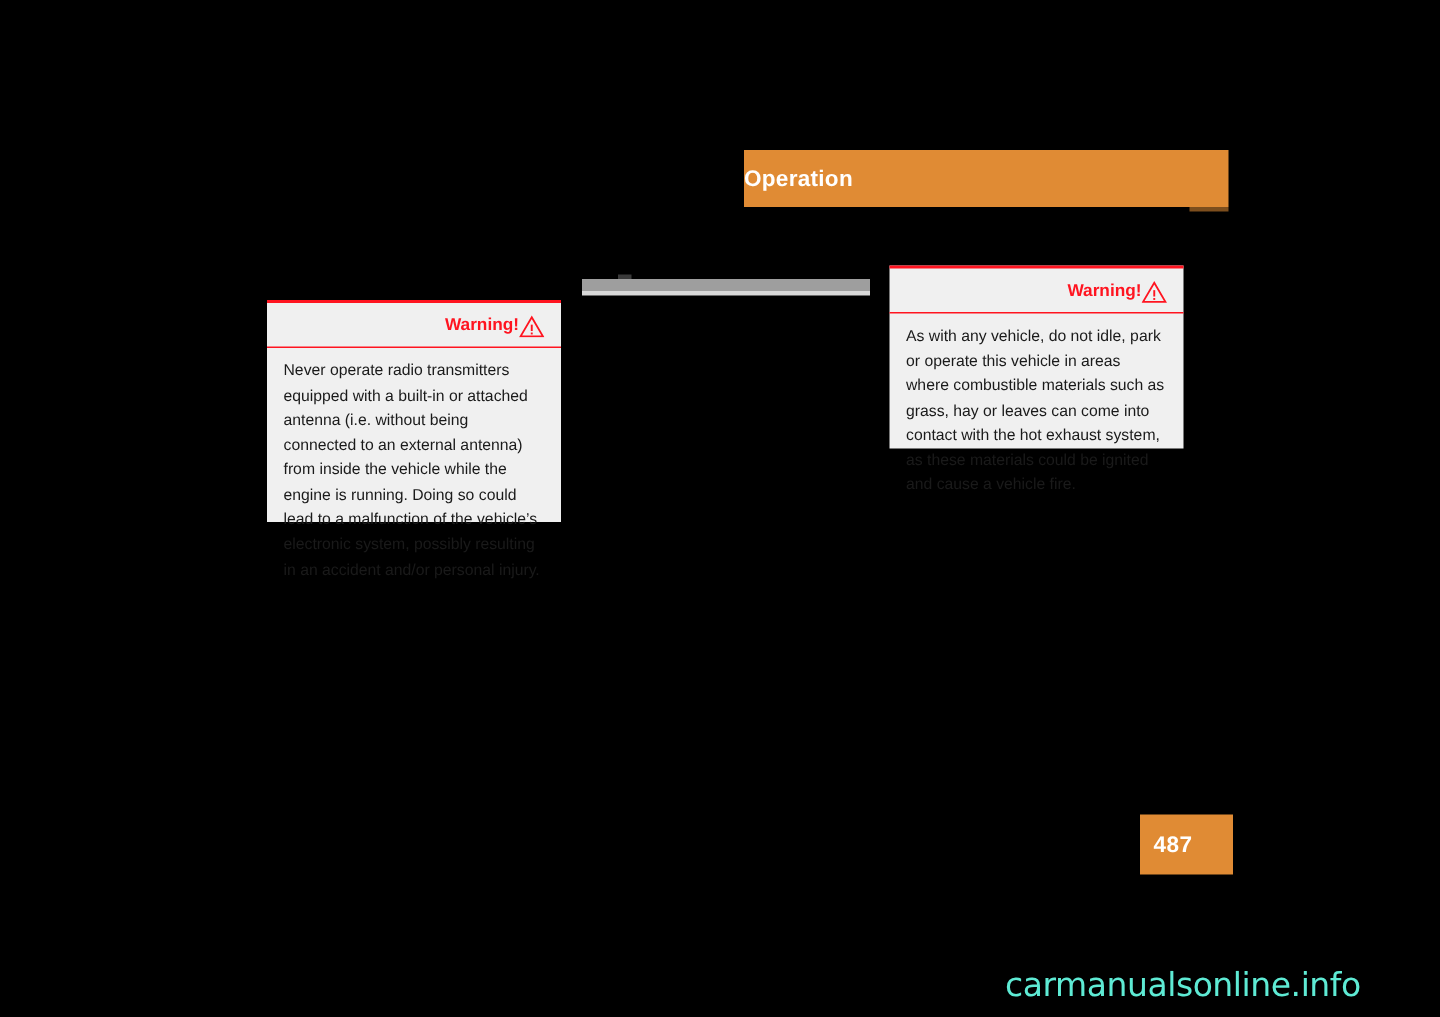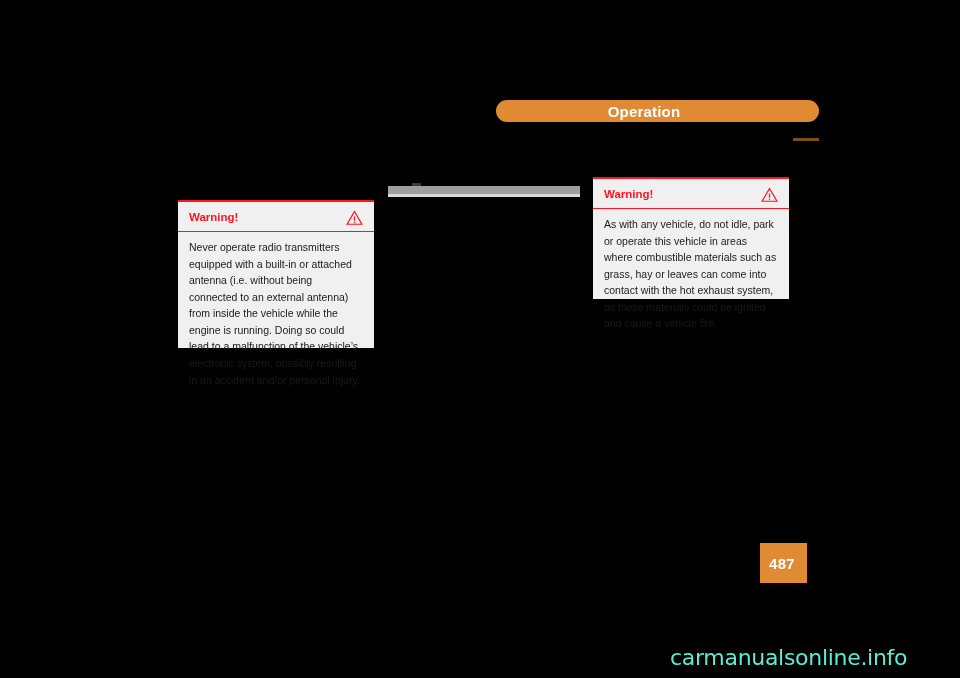--- a/index.html
+++ b/index.html
@@ -23,27 +23,26 @@
     height: 678px;
     background: #000000;
   }
 
   
   .header-band {
     position: absolute;
     left: 496px;
     top: 100px;
     width: 323px;
-    height: 22px;
+    height: 38px;
     background: #e08b34;
     box-sizing: border-box;
     display: flex;
     align-items: center;
-    justify-content: center;
-    border-radius: 11px;
+    justify-content: flex-start;
   }
   .header-title {
     color: #ffffff;
     font-size: 15px;
     font-weight: bold;
     letter-spacing: 0.2px;
     padding-right: 27px;
     white-space: nowrap;
   }
   .header-underline {
@@ -59,21 +58,21 @@
   .warning-box {
     position: absolute;
     background: #f0f0f0;
     border-top: 2px solid #ff1420;
     box-sizing: border-box;
     padding: 0;
   }
   .warning-head {
     display: flex;
     align-items: flex-start;
-    justify-content: space-between;
+    justify-content: flex-end;
     padding: 9px 11px 6px 11px;
     border-bottom: 1.5px solid #ff1420;
     box-sizing: border-box;
   }
   .warning-label {
     color: #ff1420;
     font-size: 11.5px;
     font-weight: bold;
     line-height: 1.1;
     white-space: nowrap;
@@ -131,21 +130,21 @@
     width: 192px;
     height: 3px;
     background: #d8d8d8;
   }
 
   
   .page-number-tab {
     position: absolute;
     left: 760px;
     top: 543px;
-    width: 47px;
+    width: 62px;
     height: 40px;
     background: #e08b34;
     display: flex;
     align-items: center;
     justify-content: flex-start;
   }
   .page-number {
     color: #ffffff;
     font-size: 15px;
     font-weight: bold;

